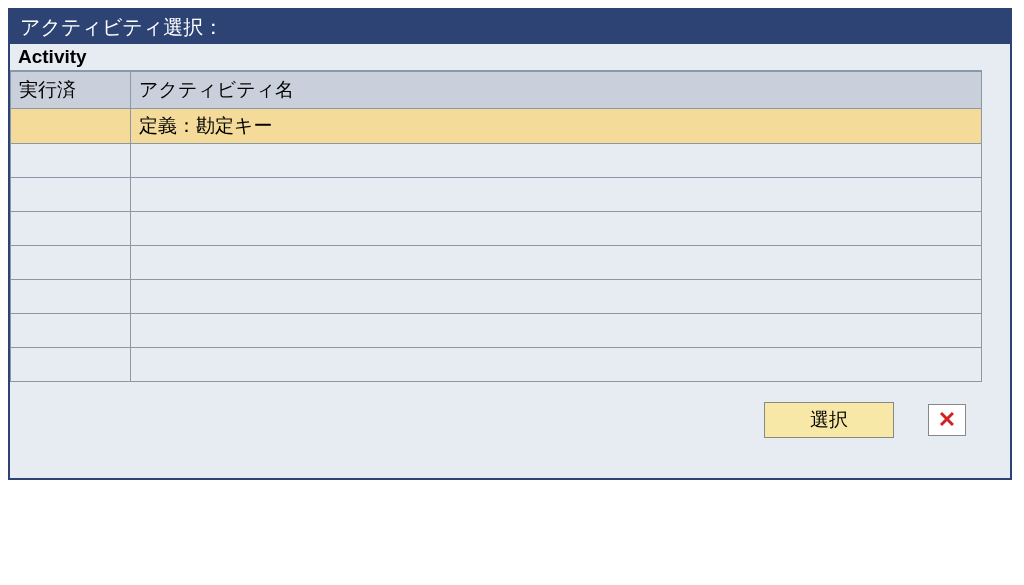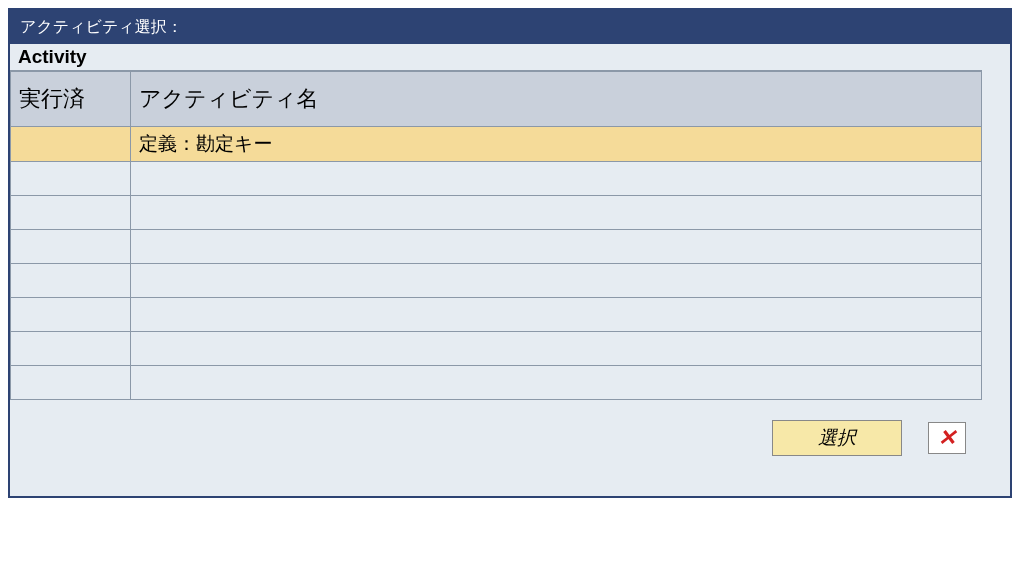--- a/index.html
+++ b/index.html
@@ -11,21 +11,21 @@
     }
     .dialog {
       width: 1004px;
       border: 2px solid #2d4373;
       background: #e6ecf2;
     }
     .title-bar {
       background: #2d4373;
       color: #fff;
       padding: 4px 10px;
-      font-size: 16px;
+      font-size: 20px;
       height: 34px;
       display: flex;
       align-items: center;
     }
     .content {
       display: flex;
     }
     .table-area {
       flex: 1;
     }
@@ -40,23 +40,23 @@
       border-bottom: 1px solid #8b98a8;
       font-weight: bold;
     }
     table {
       width: 100%;
       border-collapse: collapse;
     }
     th {
       background: #c9d0db;
       text-align: left;
-      padding: 12px 8px;
+      padding: 5px 8px;
       font-weight: normal;
-      font-size: 22px;
+      font-size: 19px;
       border: 1px solid #8b98a8;
       height: 32px;
     }
     th.col-executed { width: 120px; }
     td {
       border: 1px solid #8b98a8;
       padding: 4px 8px;
       height: 34px;
       font-size: 19px;
       margin-left: 10px;
@@ -65,22 +65,21 @@
       background: #f5db99;
     }
     tr.normal td {
       background: #e6ecf2;
     }
     .button-bar {
       padding: 20px 16px 40px 16px;
       display: flex;
       justify-content: flex-end;
       align-items: center;
-      gap: 26px;
-      font-style: italic;
+      gap: 34px;
     }
     .btn-select {
       background: #f7e8a8;
       border: 1px solid #888;
       padding: 4px 0;
       width: 130px;
       font-size: 19px;
       text-align: center;
       cursor: pointer;
     }

